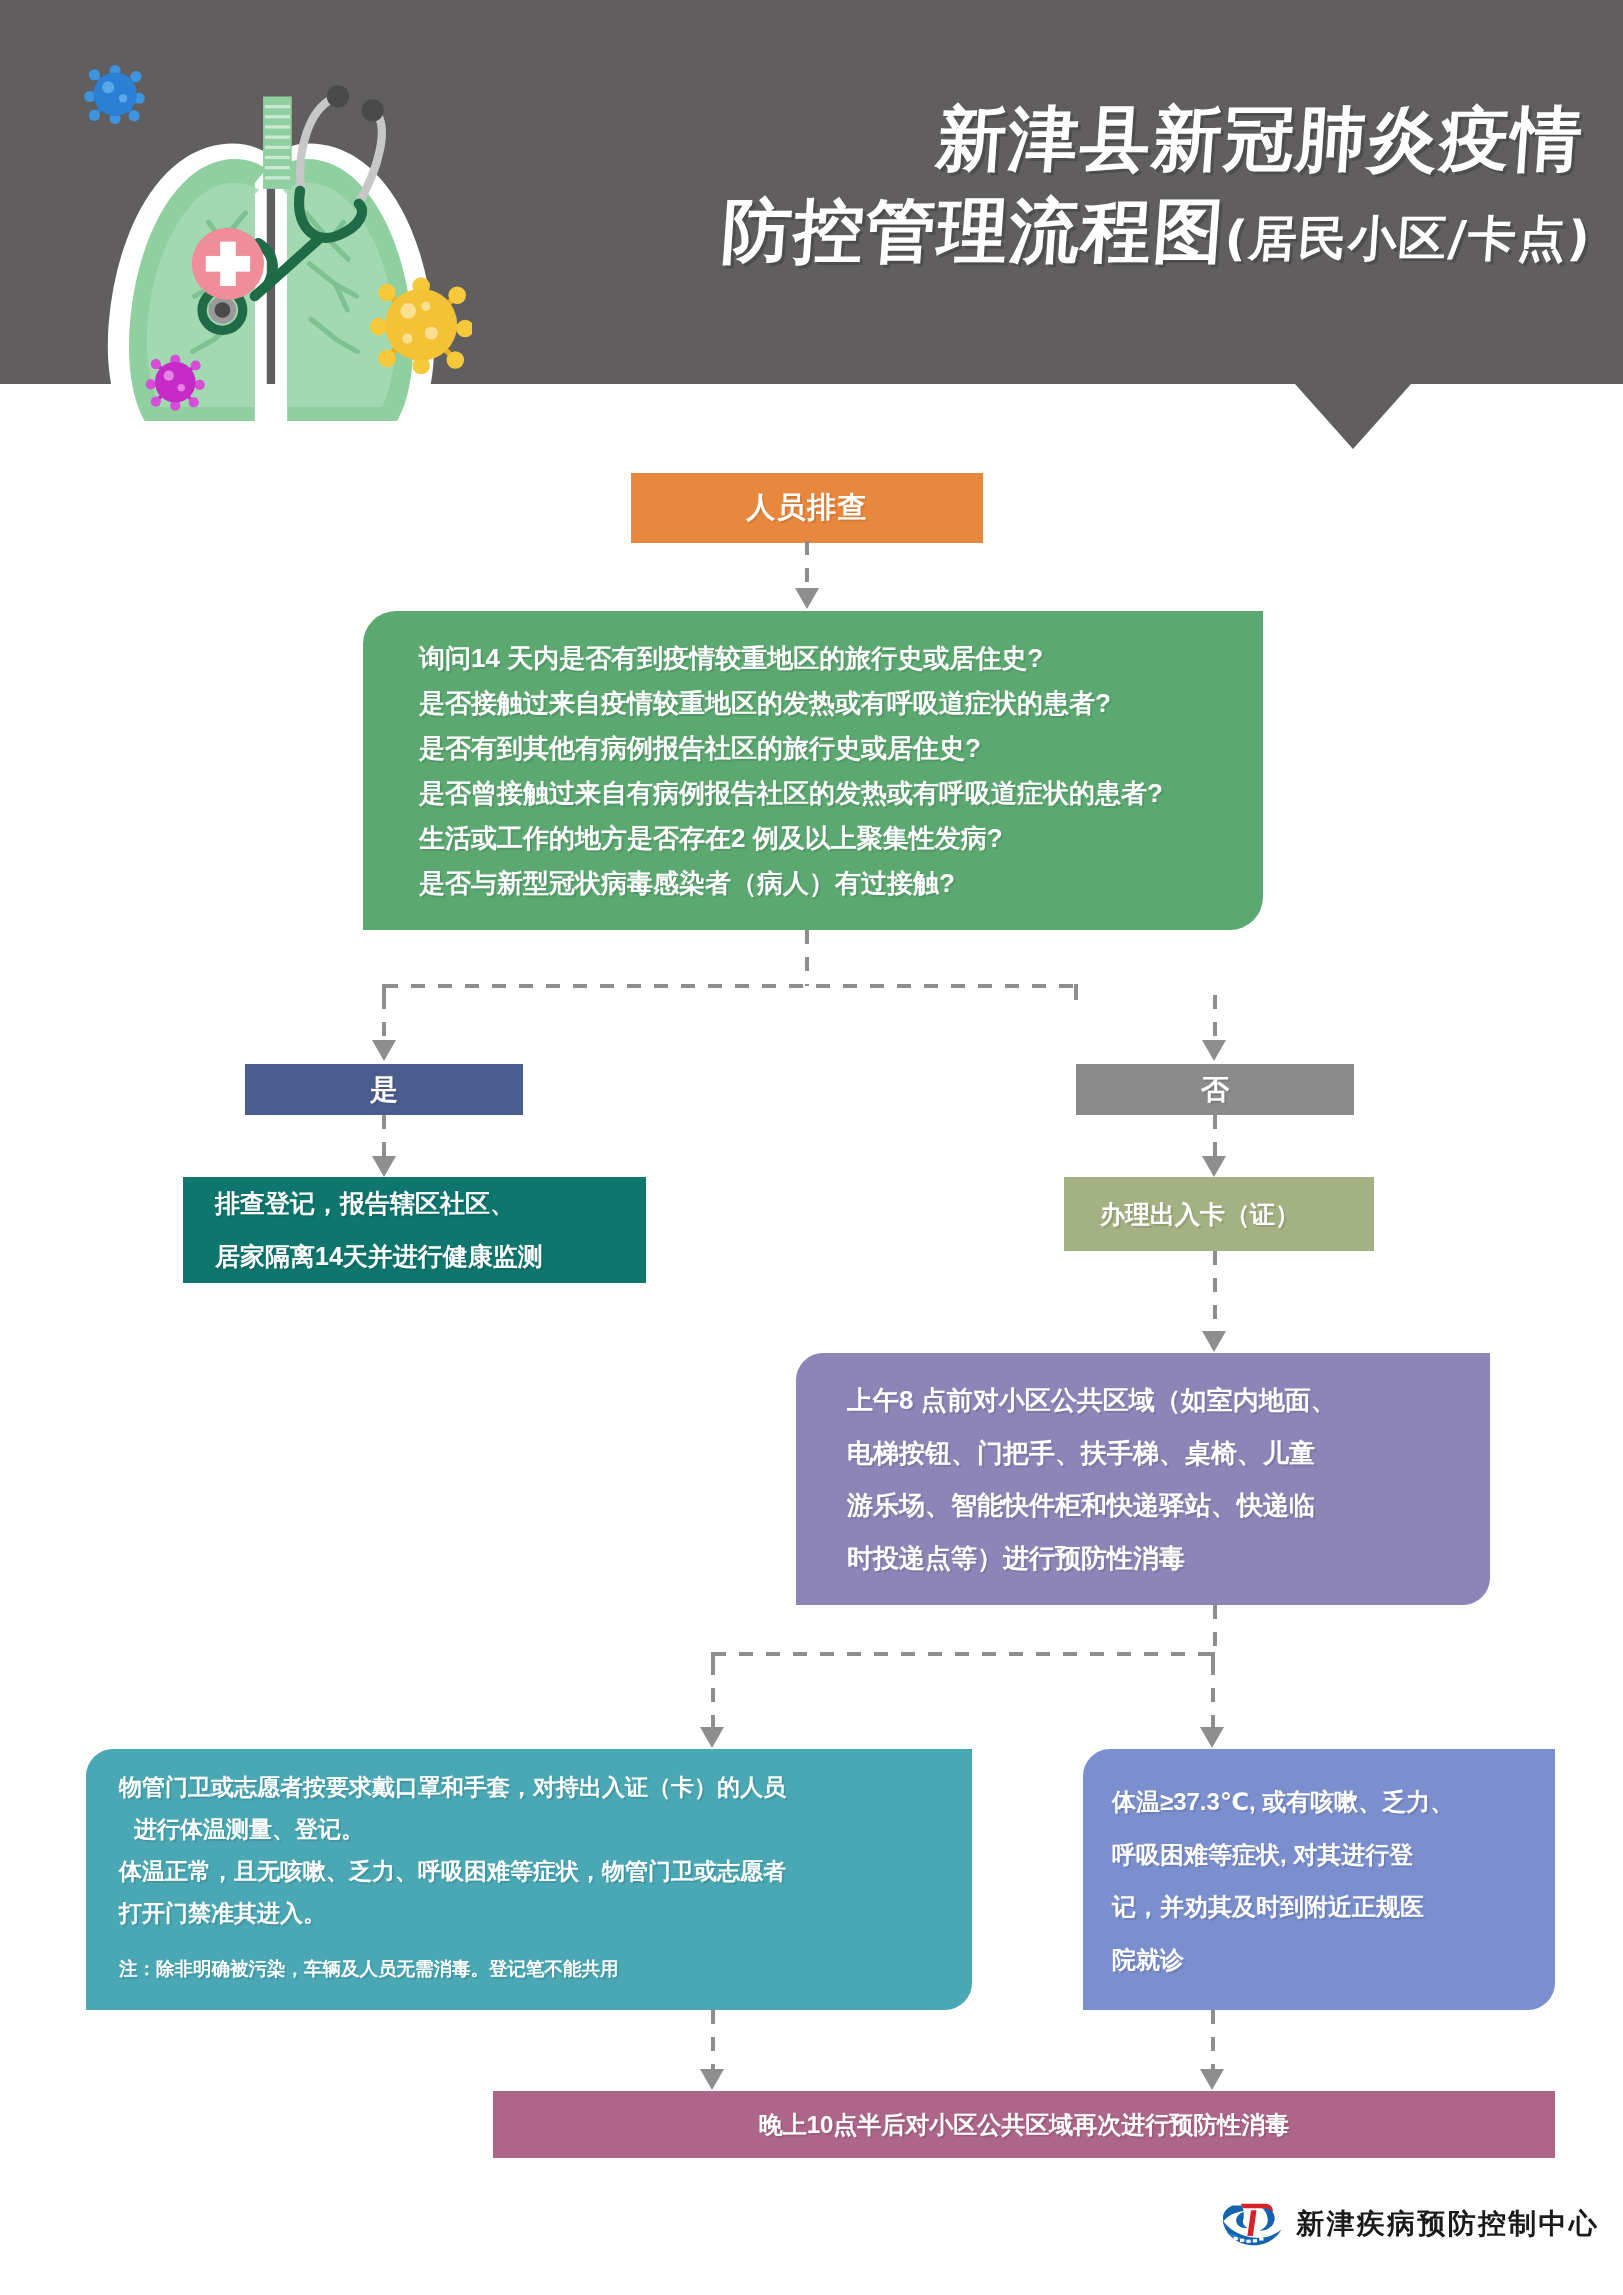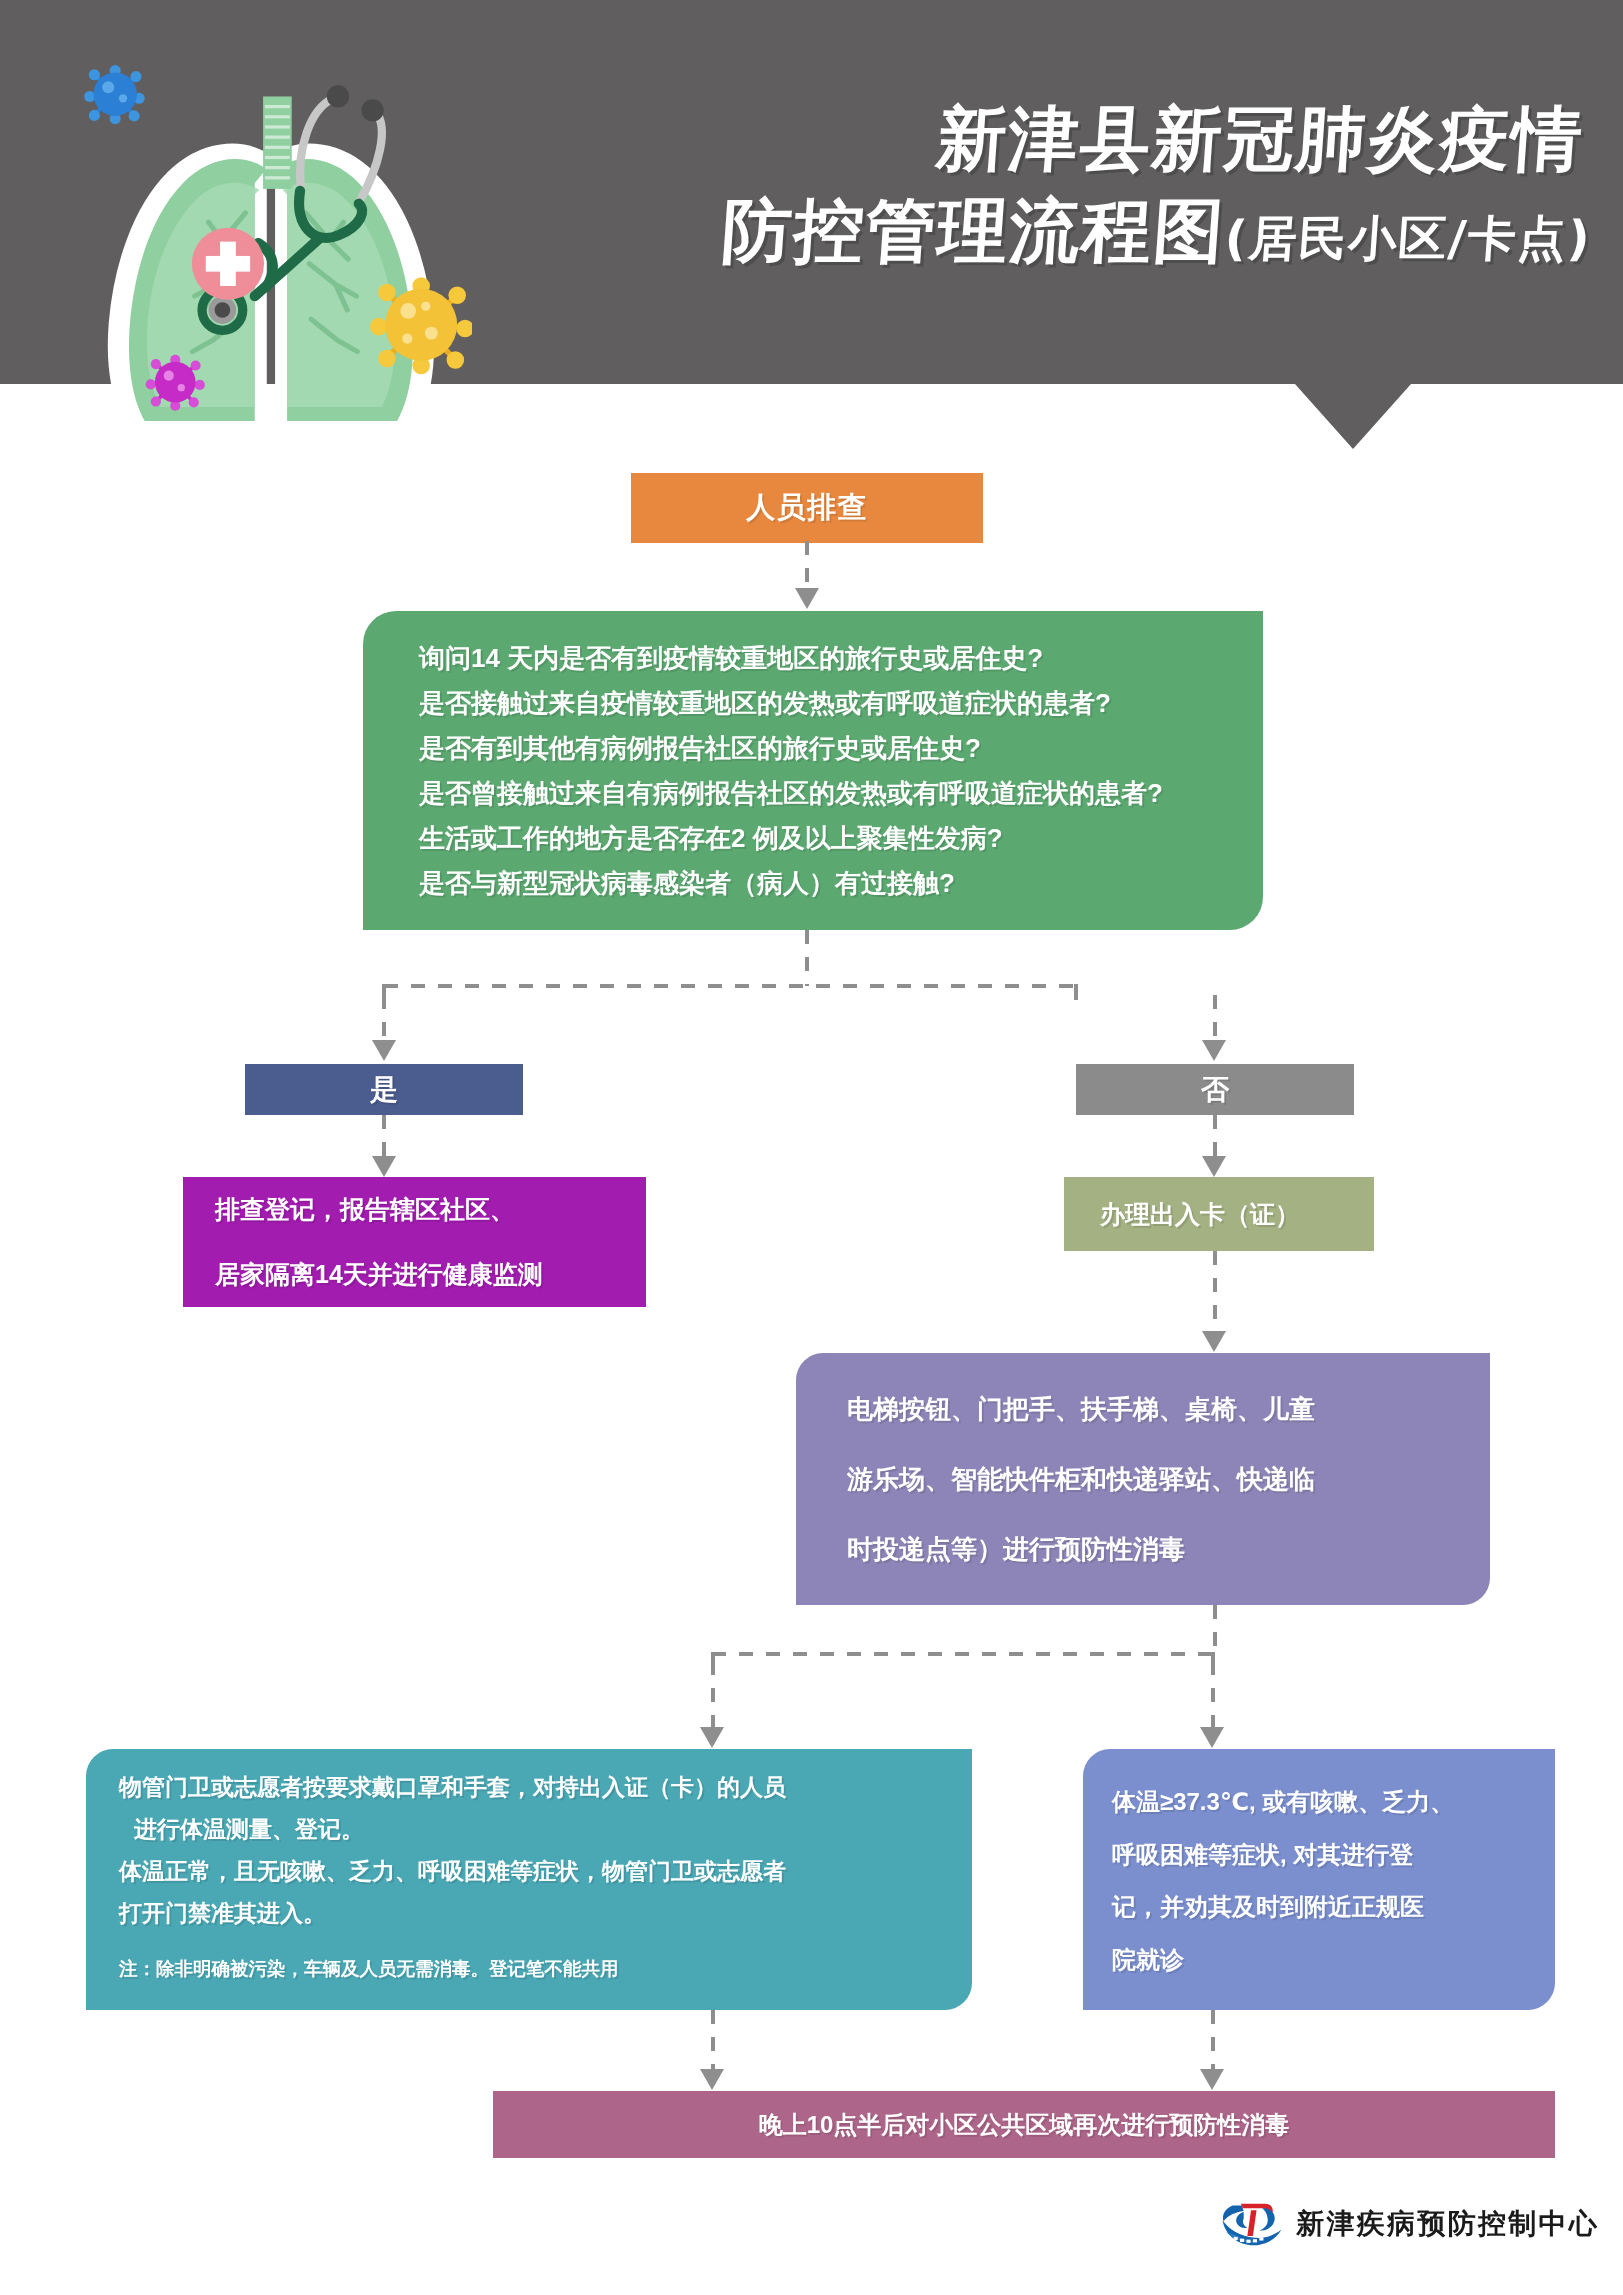--- a/index.html
+++ b/index.html
@@ -72,22 +72,22 @@
     font-size:28px;
   }
   
   #node-no{
     left:1076px;top:1064px;width:278px;height:51px;
     background:#8b8b8b;align-items:center;justify-content:center;
     font-size:28px;
   }
   
   #node-quarantine{
-    left:183px;top:1177px;width:463px;height:130px;
-    background:#a21caf;
+    left:183px;top:1177px;width:463px;height:106px;
+    background:#0f766e;
     padding-left:32px;font-size:25px;line-height:1.0;
     justify-content:space-around;
   }
   
   #node-pass{
     left:1064px;top:1177px;width:310px;height:74px;
     background:#a3b183;
     padding-left:36px;font-size:25px;justify-content:center;
   }
   
@@ -329,20 +329,21 @@
 <div class="node" id="node-quarantine">
   <span class="ln">排查登记，报告辖区社区、</span>
   <span class="ln">居家隔离14天并进行健康监测</span>
 </div>
 
 <div class="node" id="node-pass">
   <span class="ln">办理出入卡（证）</span>
 </div>
 
 <div class="node" id="node-disinfect">
+  <span class="ln">上午8 点前对小区公共区域（如室内地面、</span>
   <span class="ln">电梯按钮、门把手、扶手梯、桌椅、儿童</span>
   <span class="ln">游乐场、智能快件柜和快递驿站、快递临</span>
   <span class="ln">时投递点等）进行预防性消毒</span>
 </div>
 
 <div class="node" id="node-entry">
   <span class="ln">物管门卫或志愿者按要求戴口罩和手套，对持出入证（卡）的人员</span>
   <span class="ln tight">进行体温测量、登记。</span>
   <span class="ln">体温正常，且无咳嗽、乏力、呼吸困难等症状，物管门卫或志愿者</span>
   <span class="ln">打开门禁准其进入。</span>

